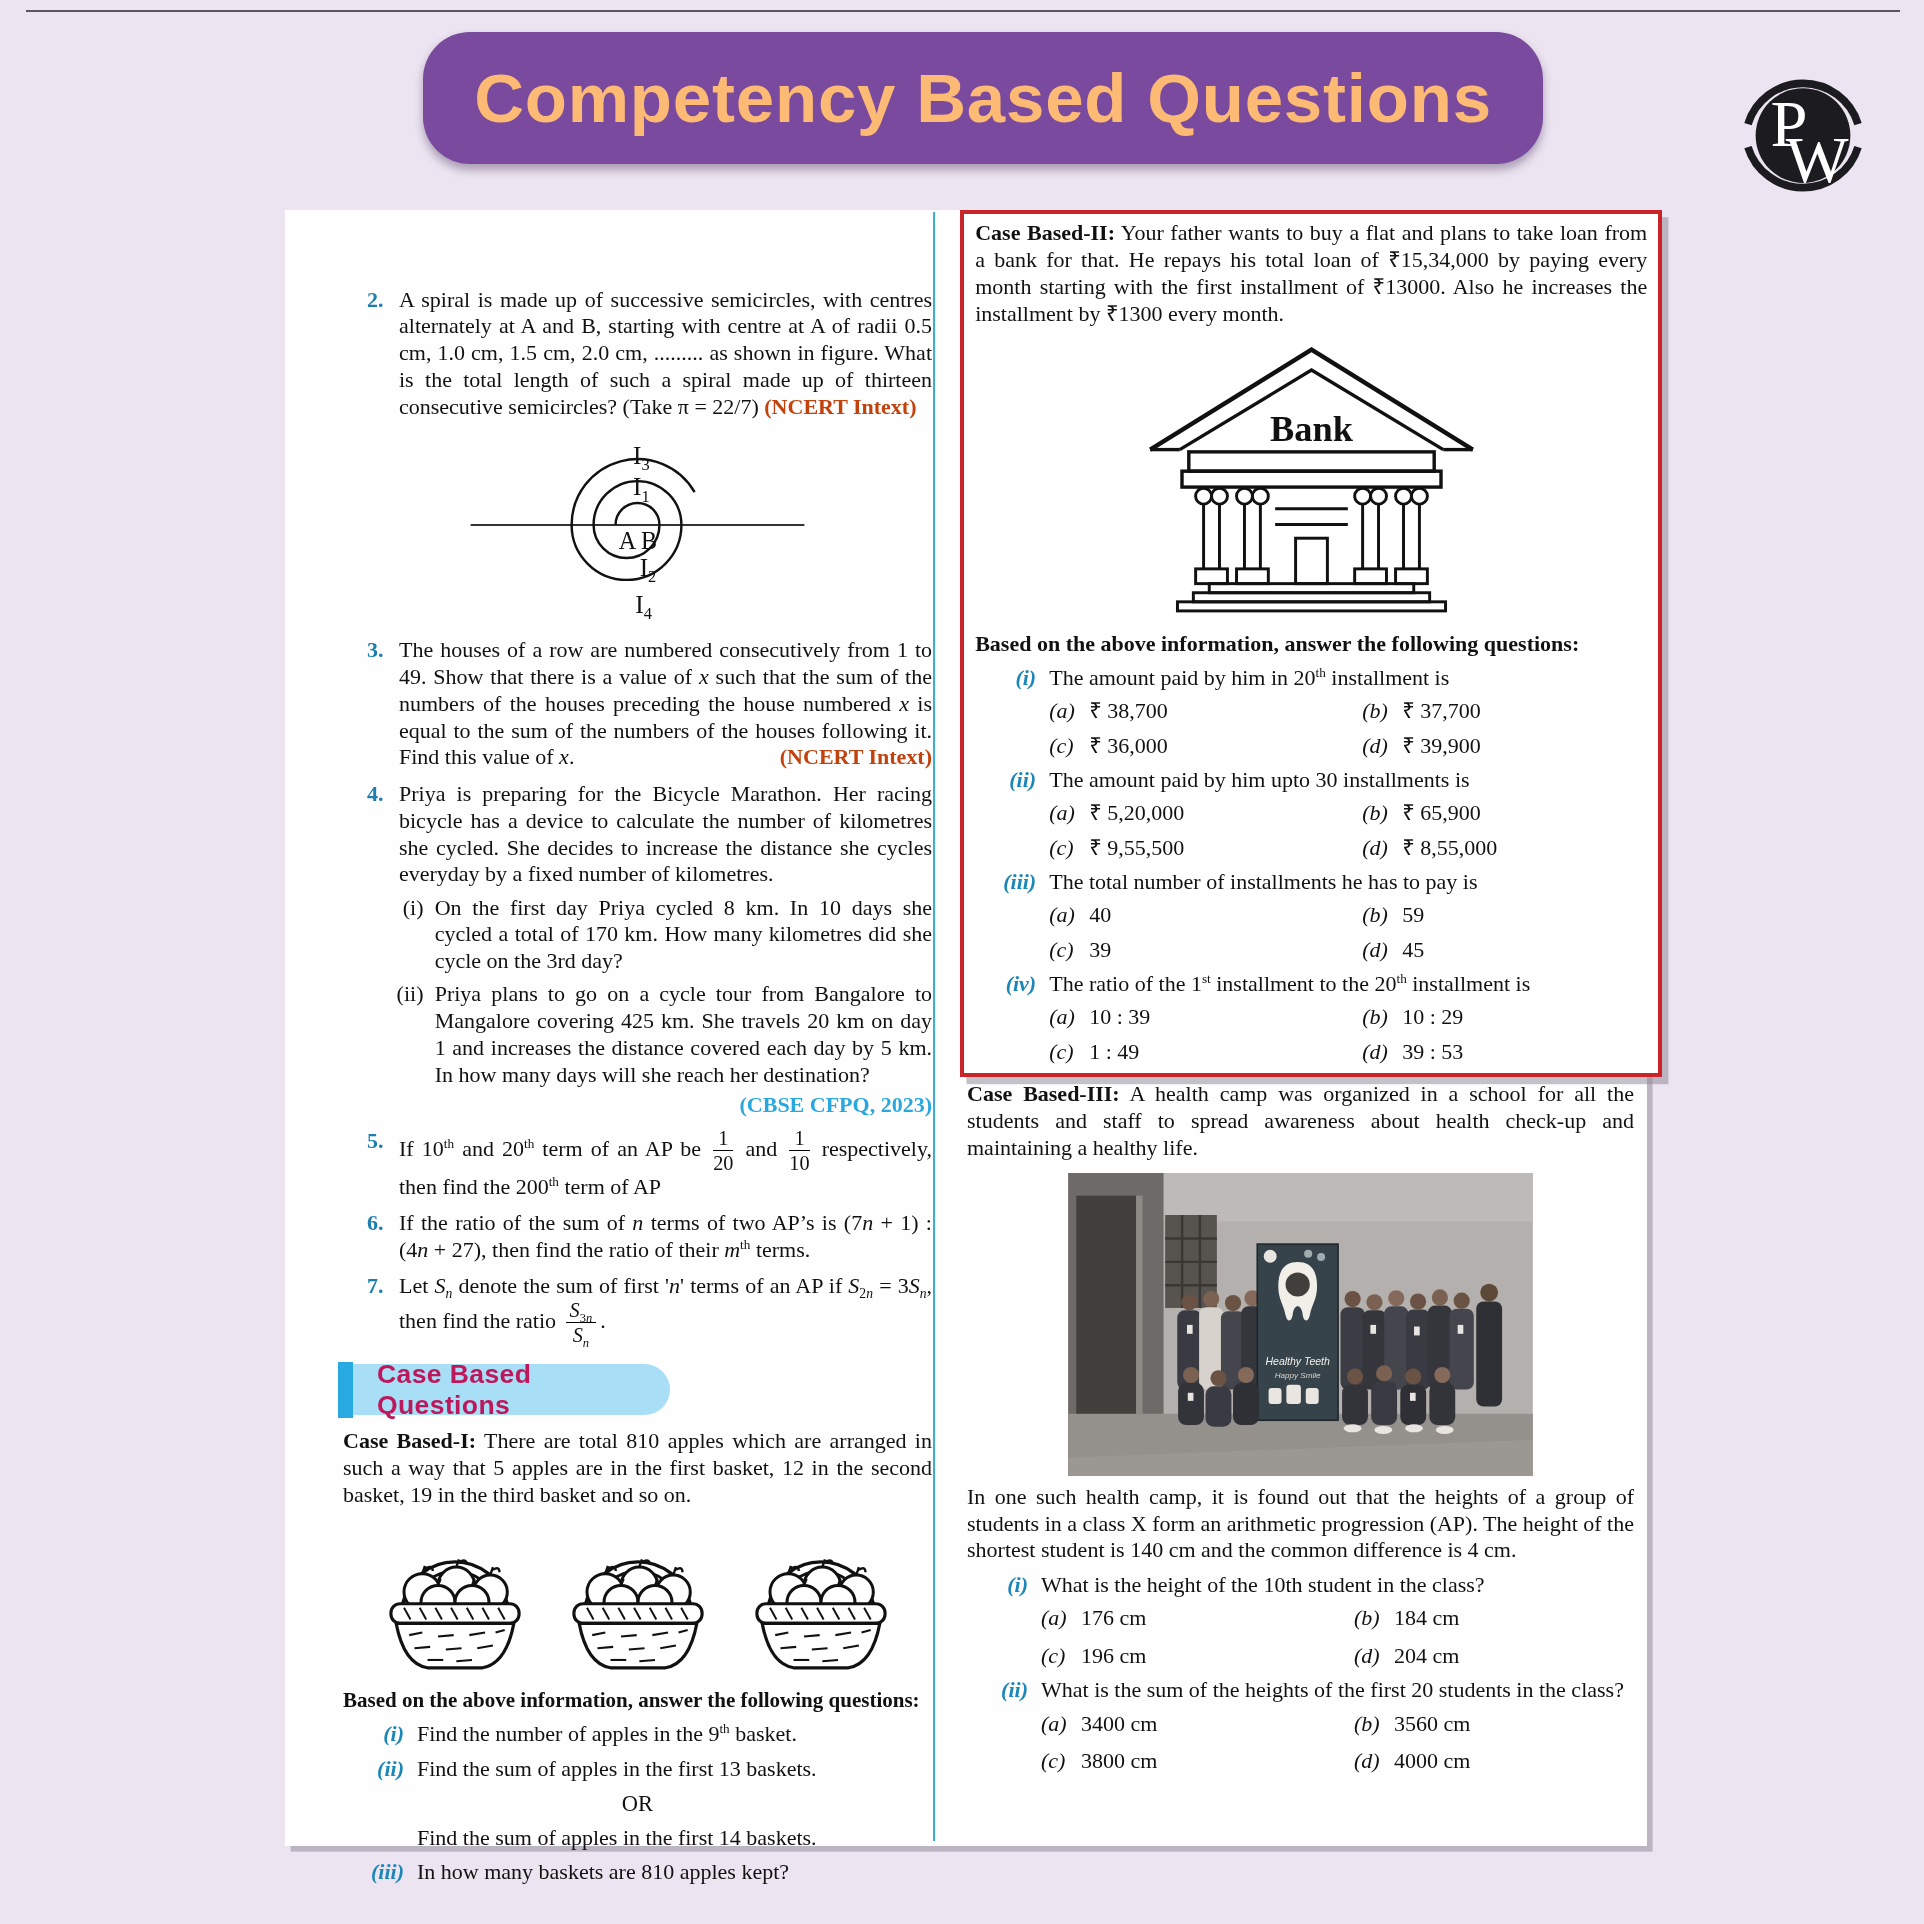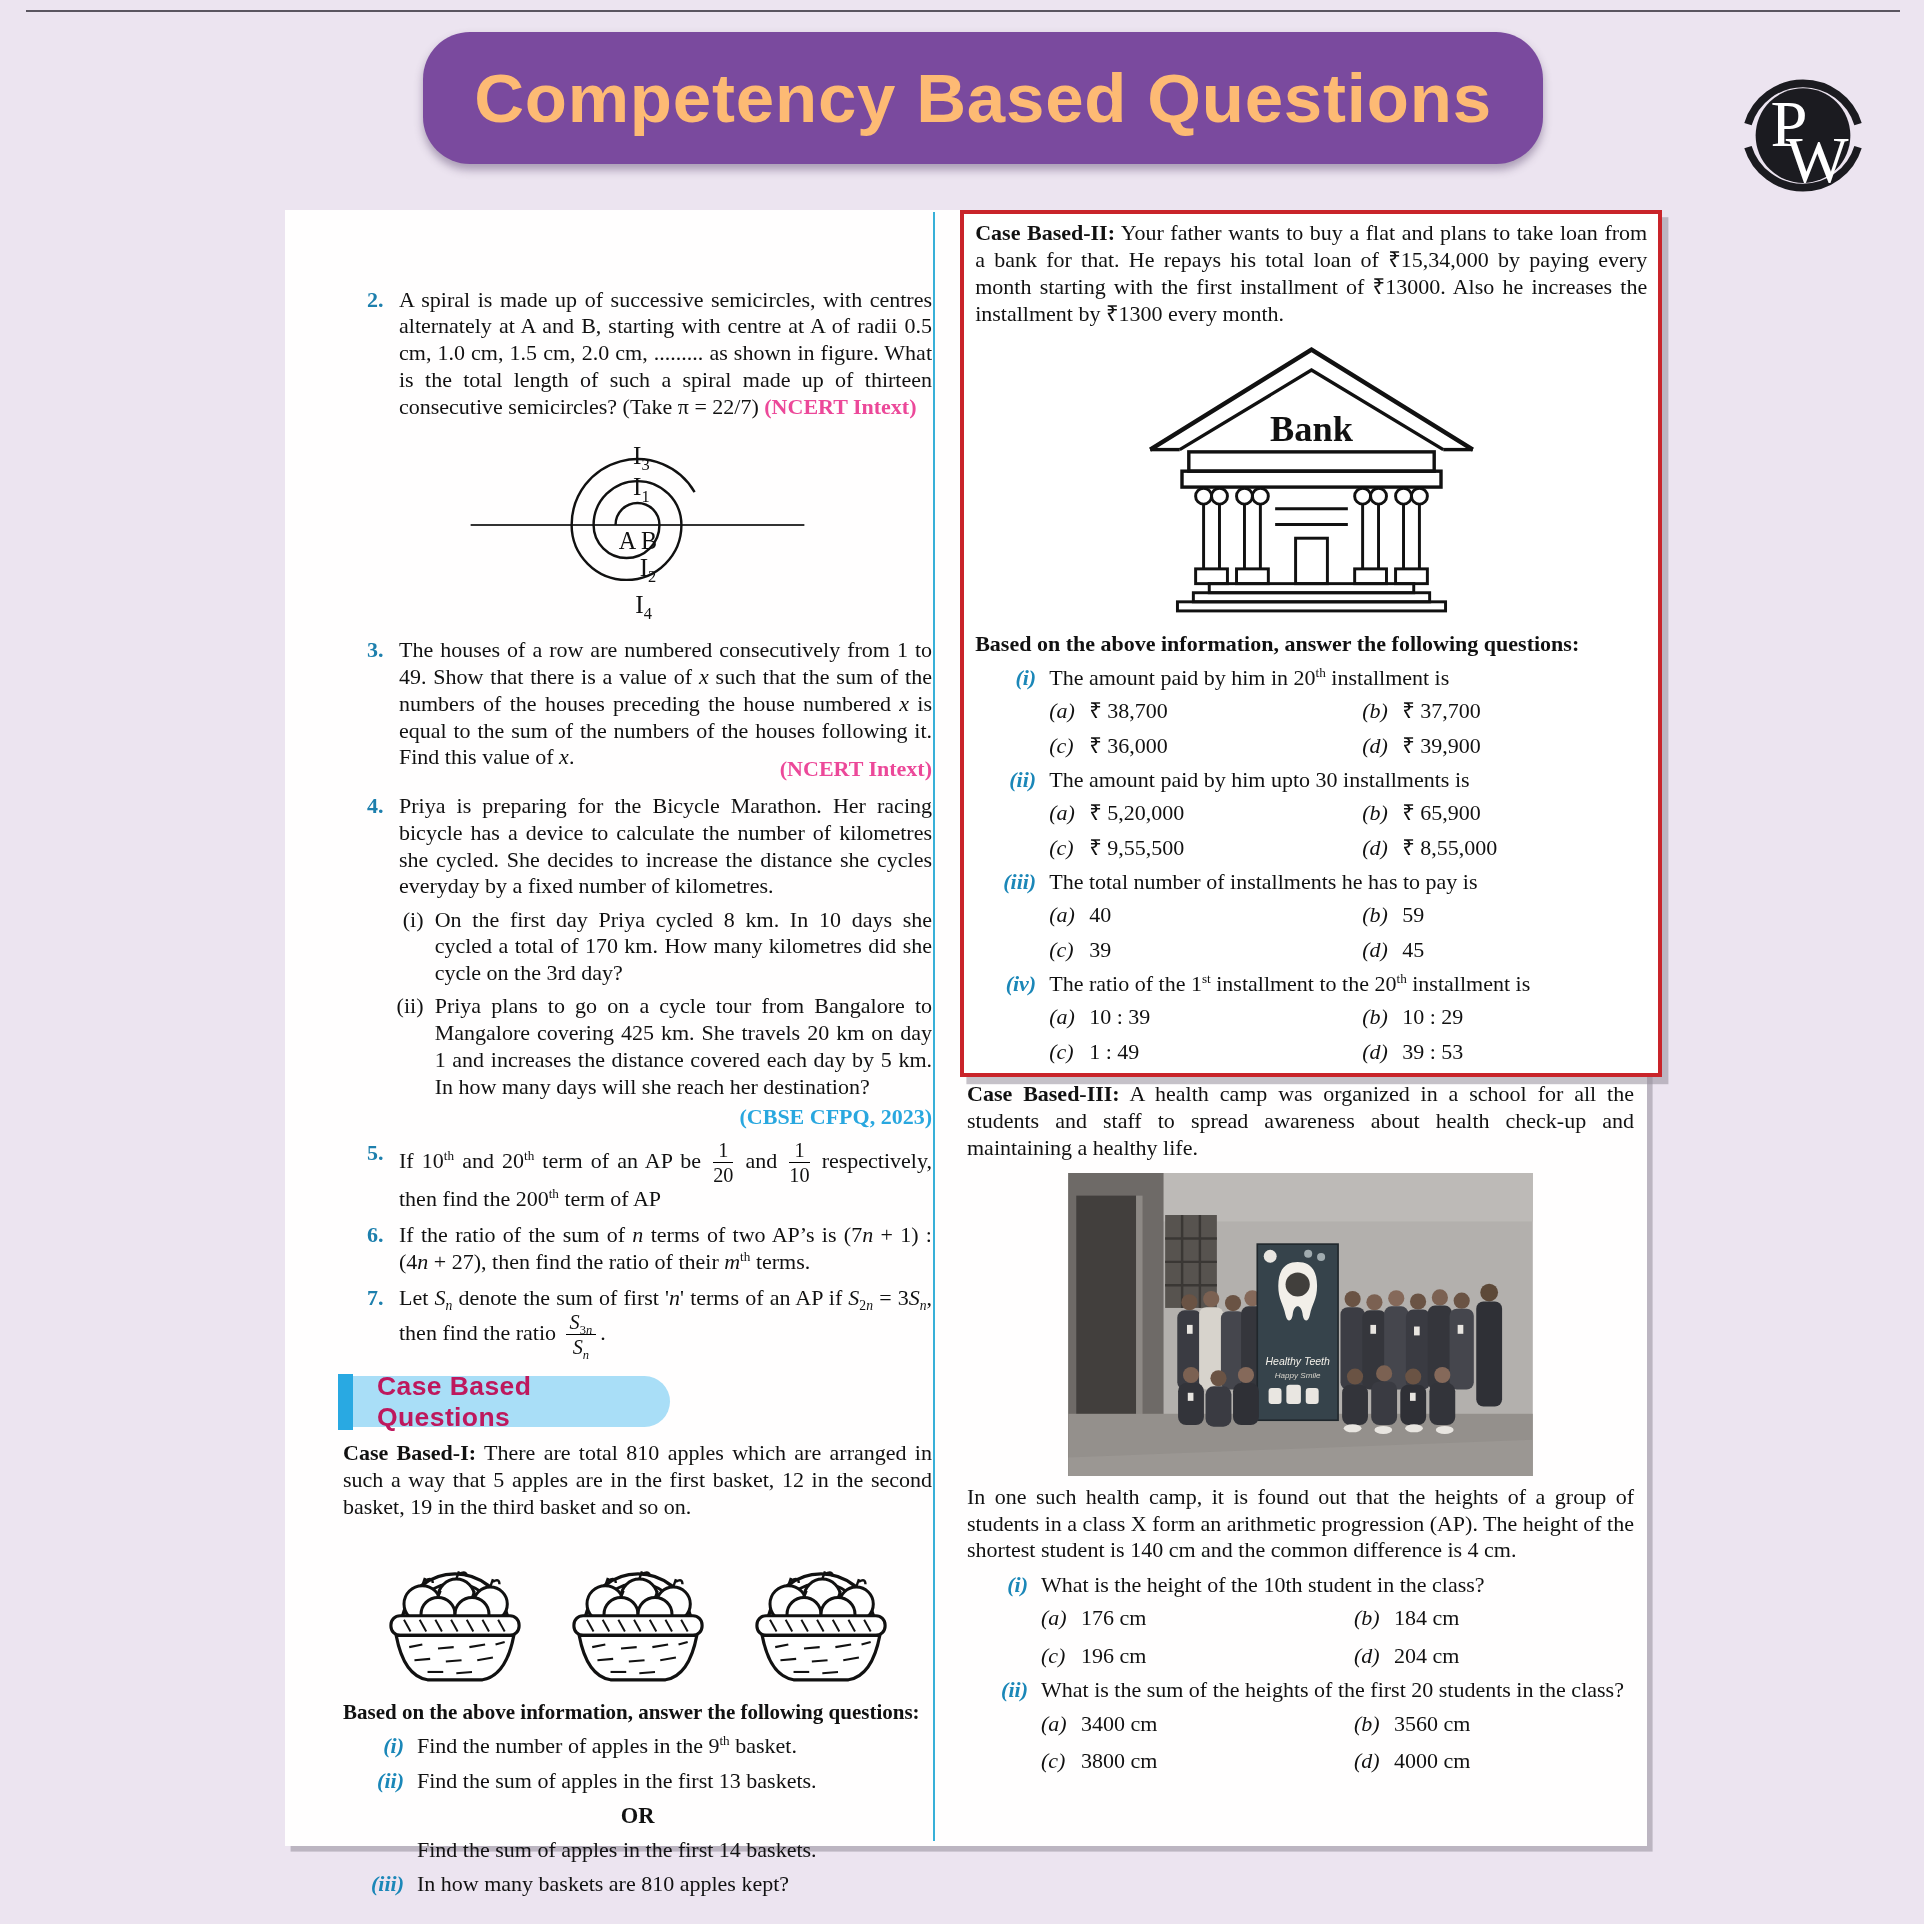--- a/index.html
+++ b/index.html
@@ -26,40 +26,40 @@
     background:#fffefe;box-shadow:5.6px 5.6px 0 rgba(150,142,155,.55);
   }
   .divider{position:absolute;left:648px;top:1.6px;bottom:4.8px;width:2.4px;background:#38b0d8;}
 
   
   .body-text{font-size:22px;line-height:1.22;text-align:justify;}
   .lead-bold{font-weight:bold;font-size:21px;white-space:nowrap;margin-top:11.2px;}
   .lead-bold.rt{font-size:22px;}
   sup{font-size:.6em;vertical-align:super;line-height:0;}
   sub{font-size:.62em;vertical-align:sub;line-height:0;}
-  .link{color:#ec4899;font-weight:bold;margin-top:12px;}
+  .link{color:#c2410c;font-weight:bold;}
   .fr{float:right;}
   .src-line{text-align:right;color:#29a7df;font-weight:bold;font-size:22px;margin-top:3.2px;}
   i{font-style:italic;}
 
   .frac{display:inline-flex;flex-direction:column;vertical-align:middle;text-align:center;margin:0 4px;line-height:1.05;font-size:.92em;}
   .frac .fn{border-bottom:1.6px solid #000;padding:0 4px 0.8px;}
   .frac .fd{padding-top:2px;}
 
   
   .col-left{position:absolute;left:58px;top:67px;width:589px;}
   .qrow{display:flex;margin-top:9.6px;}
   .qn{width:56px;box-sizing:border-box;padding-left:24px;color:#1d7fad;font-weight:bold;font-size:22px;line-height:1.22;flex:none;}
   .qtext{flex:1;}
   .subrow{display:flex;margin-top:6.4px;margin-left:30.5px;}
   .subrow .mk2{width:50px;flex:none;text-align:right;padding-right:11.2px;font-size:22px;line-height:1.22;}
   .mrow{display:flex;margin-top:8px;}
   .mk{width:61px;flex:none;text-align:right;padding-right:13px;color:#1b87b8;font-weight:bold;font-style:italic;font-size:22px;line-height:1.22;}
   .mtext{flex:1;font-size:22px;line-height:1.22;text-align:justify;}
-  .or-line{text-align:center;font-weight:bold;font-size:22.5px;margin-top:8px;}
+  .or-line{text-align:center;font-weight:normal;font-size:22.5px;margin-top:8px;}
   .alt-line{margin-left:74px;font-size:22px;margin-top:8px;}
 
   .fig-center{display:flex;justify-content:center;}
   .spiral-svg{width:353px;height:202px;margin:3.2px 0 1.6px;}
   .baskets-row{display:flex;justify-content:center;gap:13px;margin:11.2px 0 6.4px;}
   .basket-svg{width:170px;height:157px;}
 
   .case-banner{
     margin:17.6px 0 13px;width:327px;height:51px;position:relative;
     background:#a9def7;border-radius:0 26px 26px 0;

